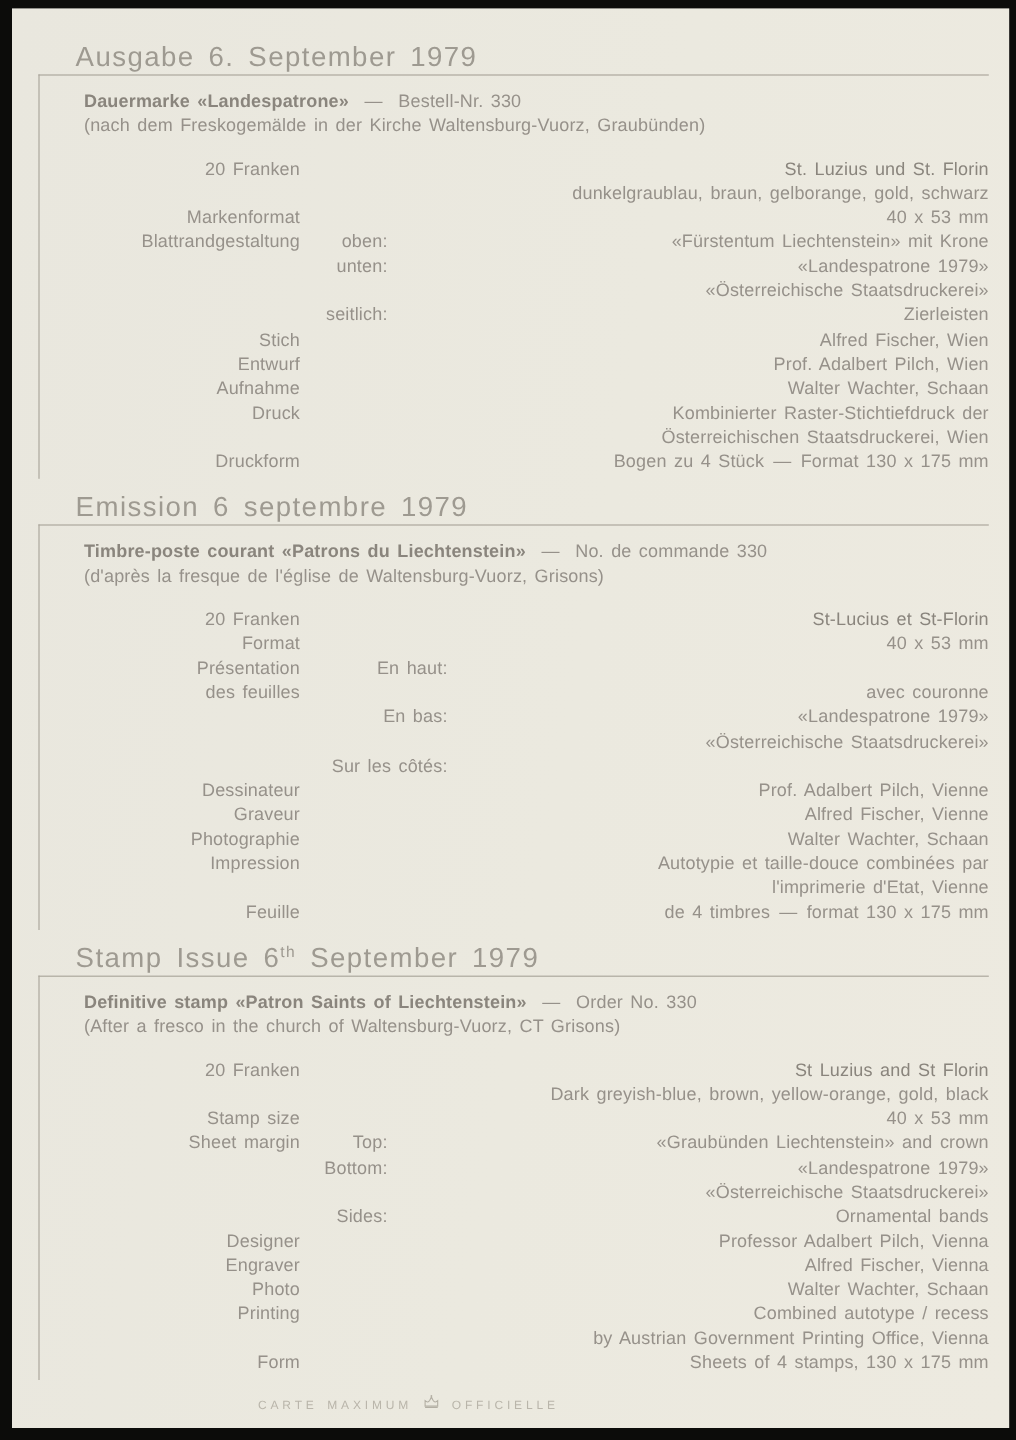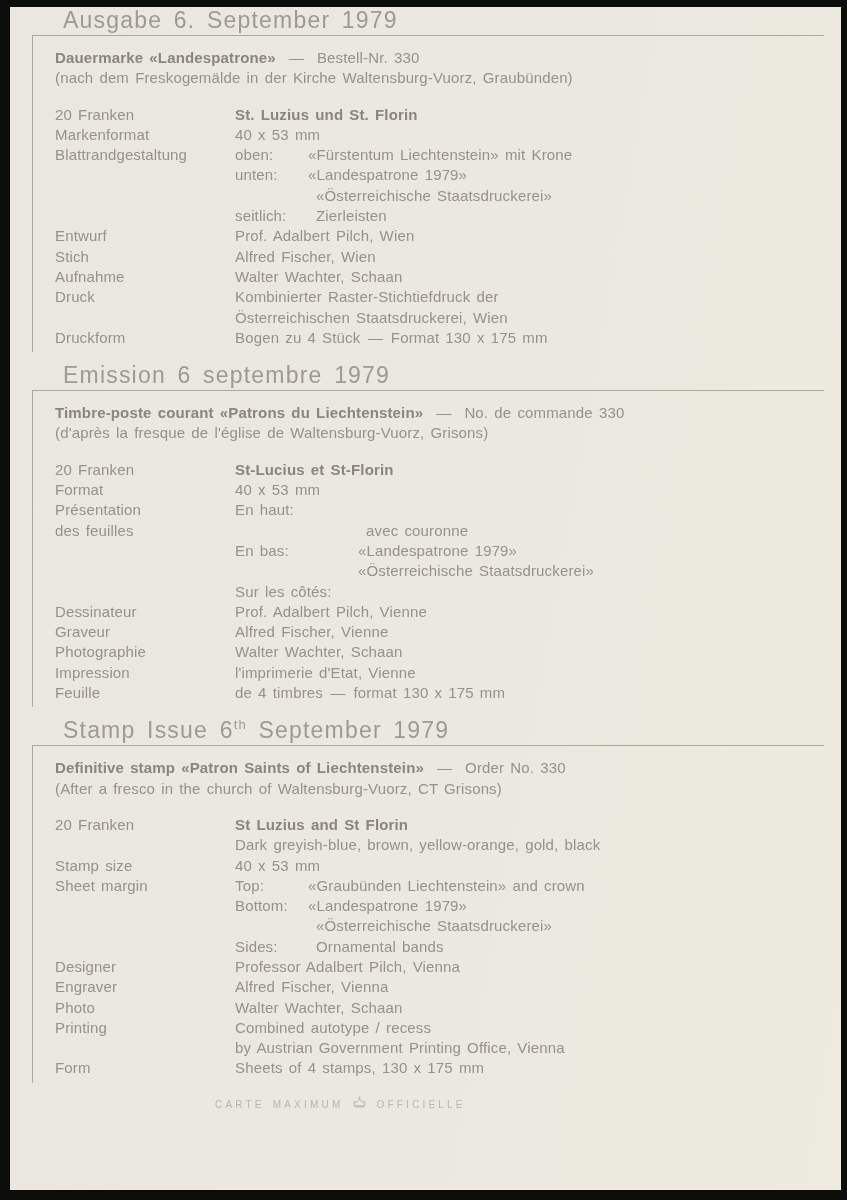--- a/index.html
+++ b/index.html
@@ -16,38 +16,38 @@
     color:#96918a; font-size:15px; line-height:20.3px;
     letter-spacing:0.15px; word-spacing:1.8px;
     overflow:hidden;
   }
 
   h2.heading {
     font-size:23px; font-weight:400; line-height:26px;
     color:#9e9a91; letter-spacing:1.2px; word-spacing:4px;
     margin:10px 17px 2px 53px;
   }
-  h2.heading.first { margin-top:0; }
+  h2.heading.first { margin-top:27px; }
   h2.heading sup { font-size:13px; vertical-align:super; line-height:0; }
 
   .box {
     margin:0 17px 0 22px;
     border-top:1px solid #aca89d;
     border-left:1px solid #aca89d;
-    padding:12px 0 4px 22px;
+    padding:12px 0 4px 37px;
   }
   .box-title { color:#96918a; }
   .box-title .b { font-weight:700; color:#8a857d; }
   .box-title .dash { margin:0 13px; }
 
   .rows { margin-top:16px; }
-  .r { display:grid; grid-template-columns:180px 1fr; }
+  .r { display:grid; grid-template-columns:180px 1fr;text-align:right; }
   .lbl {}
   .val {}
-  .bold { font-weight:700; color:#8a857d; }
+  .bold { font-weight:400; color:#8a857d; }
 
   .sub { display:grid; grid-template-columns:73px 1fr; }
   .sub-fr { grid-template-columns:123px 1fr; }
   .cont { padding-left:8px; }
 
   .footer {
     margin:12px 0 0 205px;
     display:flex; align-items:center; gap:9px;
     font-size:10px; letter-spacing:3.2px; word-spacing:2px;
     color:#b9b5aa;
@@ -65,20 +65,24 @@
     </h2>
     <div class="box">
       <p class="box-title"><span class="b">Dauermarke «Landespatrone»</span><span class="dash">—</span><span>Bestell-Nr. 330</span></p>
       <p class="box-sub">(nach dem Freskogemälde in der Kirche Waltensburg-Vuorz, Graubünden)</p>
       <div class="rows">
         <div class="r">
           <div class="lbl">20 Franken</div>
           <div class="val bold">St. Luzius und St. Florin</div>
         </div>
         <div class="r">
+          <div class="lbl"></div>
+          <div class="val">dunkelgraublau, braun, gelborange, gold, schwarz</div>
+        </div>
+        <div class="r">
           <div class="lbl">Markenformat</div>
           <div class="val">40 x 53 mm</div>
         </div>
         <div class="r">
           <div class="lbl">Blattrandgestaltung</div>
           <div class="val">
             <div class="sub">
                 <span>oben:</span>
                 <span>«Fürstentum Liechtenstein» mit Krone</span>
               </div>
@@ -90,26 +94,26 @@
                 <span></span>
                 <span class="cont">«Österreichische Staatsdruckerei»</span>
               </div>
             <div class="sub">
                 <span>seitlich:</span>
                 <span class="cont">Zierleisten</span>
               </div>
           </div>
         </div>
         <div class="r">
+          <div class="lbl">Stich</div>
+          <div class="val">Alfred Fischer, Wien</div>
+        </div>
+        <div class="r">
           <div class="lbl">Entwurf</div>
           <div class="val">Prof. Adalbert Pilch, Wien</div>
-        </div>
-        <div class="r">
-          <div class="lbl">Stich</div>
-          <div class="val">Alfred Fischer, Wien</div>
         </div>
         <div class="r">
           <div class="lbl">Aufnahme</div>
           <div class="val">Walter Wachter, Schaan</div>
         </div>
         <div class="r">
           <div class="lbl">Druck</div>
           <div class="val">
             <div>Kombinierter Raster-Stichtiefdruck der</div>
             <div>Österreichischen Staatsdruckerei, Wien</div>
@@ -171,20 +175,21 @@
           <div class="lbl">Graveur</div>
           <div class="val">Alfred Fischer, Vienne</div>
         </div>
         <div class="r">
           <div class="lbl">Photographie</div>
           <div class="val">Walter Wachter, Schaan</div>
         </div>
         <div class="r">
           <div class="lbl">Impression</div>
           <div class="val">
+            <div>Autotypie et taille-douce combinées par</div>
             <div>l'imprimerie d'Etat, Vienne</div>
           </div>
         </div>
         <div class="r">
           <div class="lbl">Feuille</div>
           <div class="val">de 4 timbres — format 130 x 175 mm</div>
         </div>
       </div>
     </div>
 

